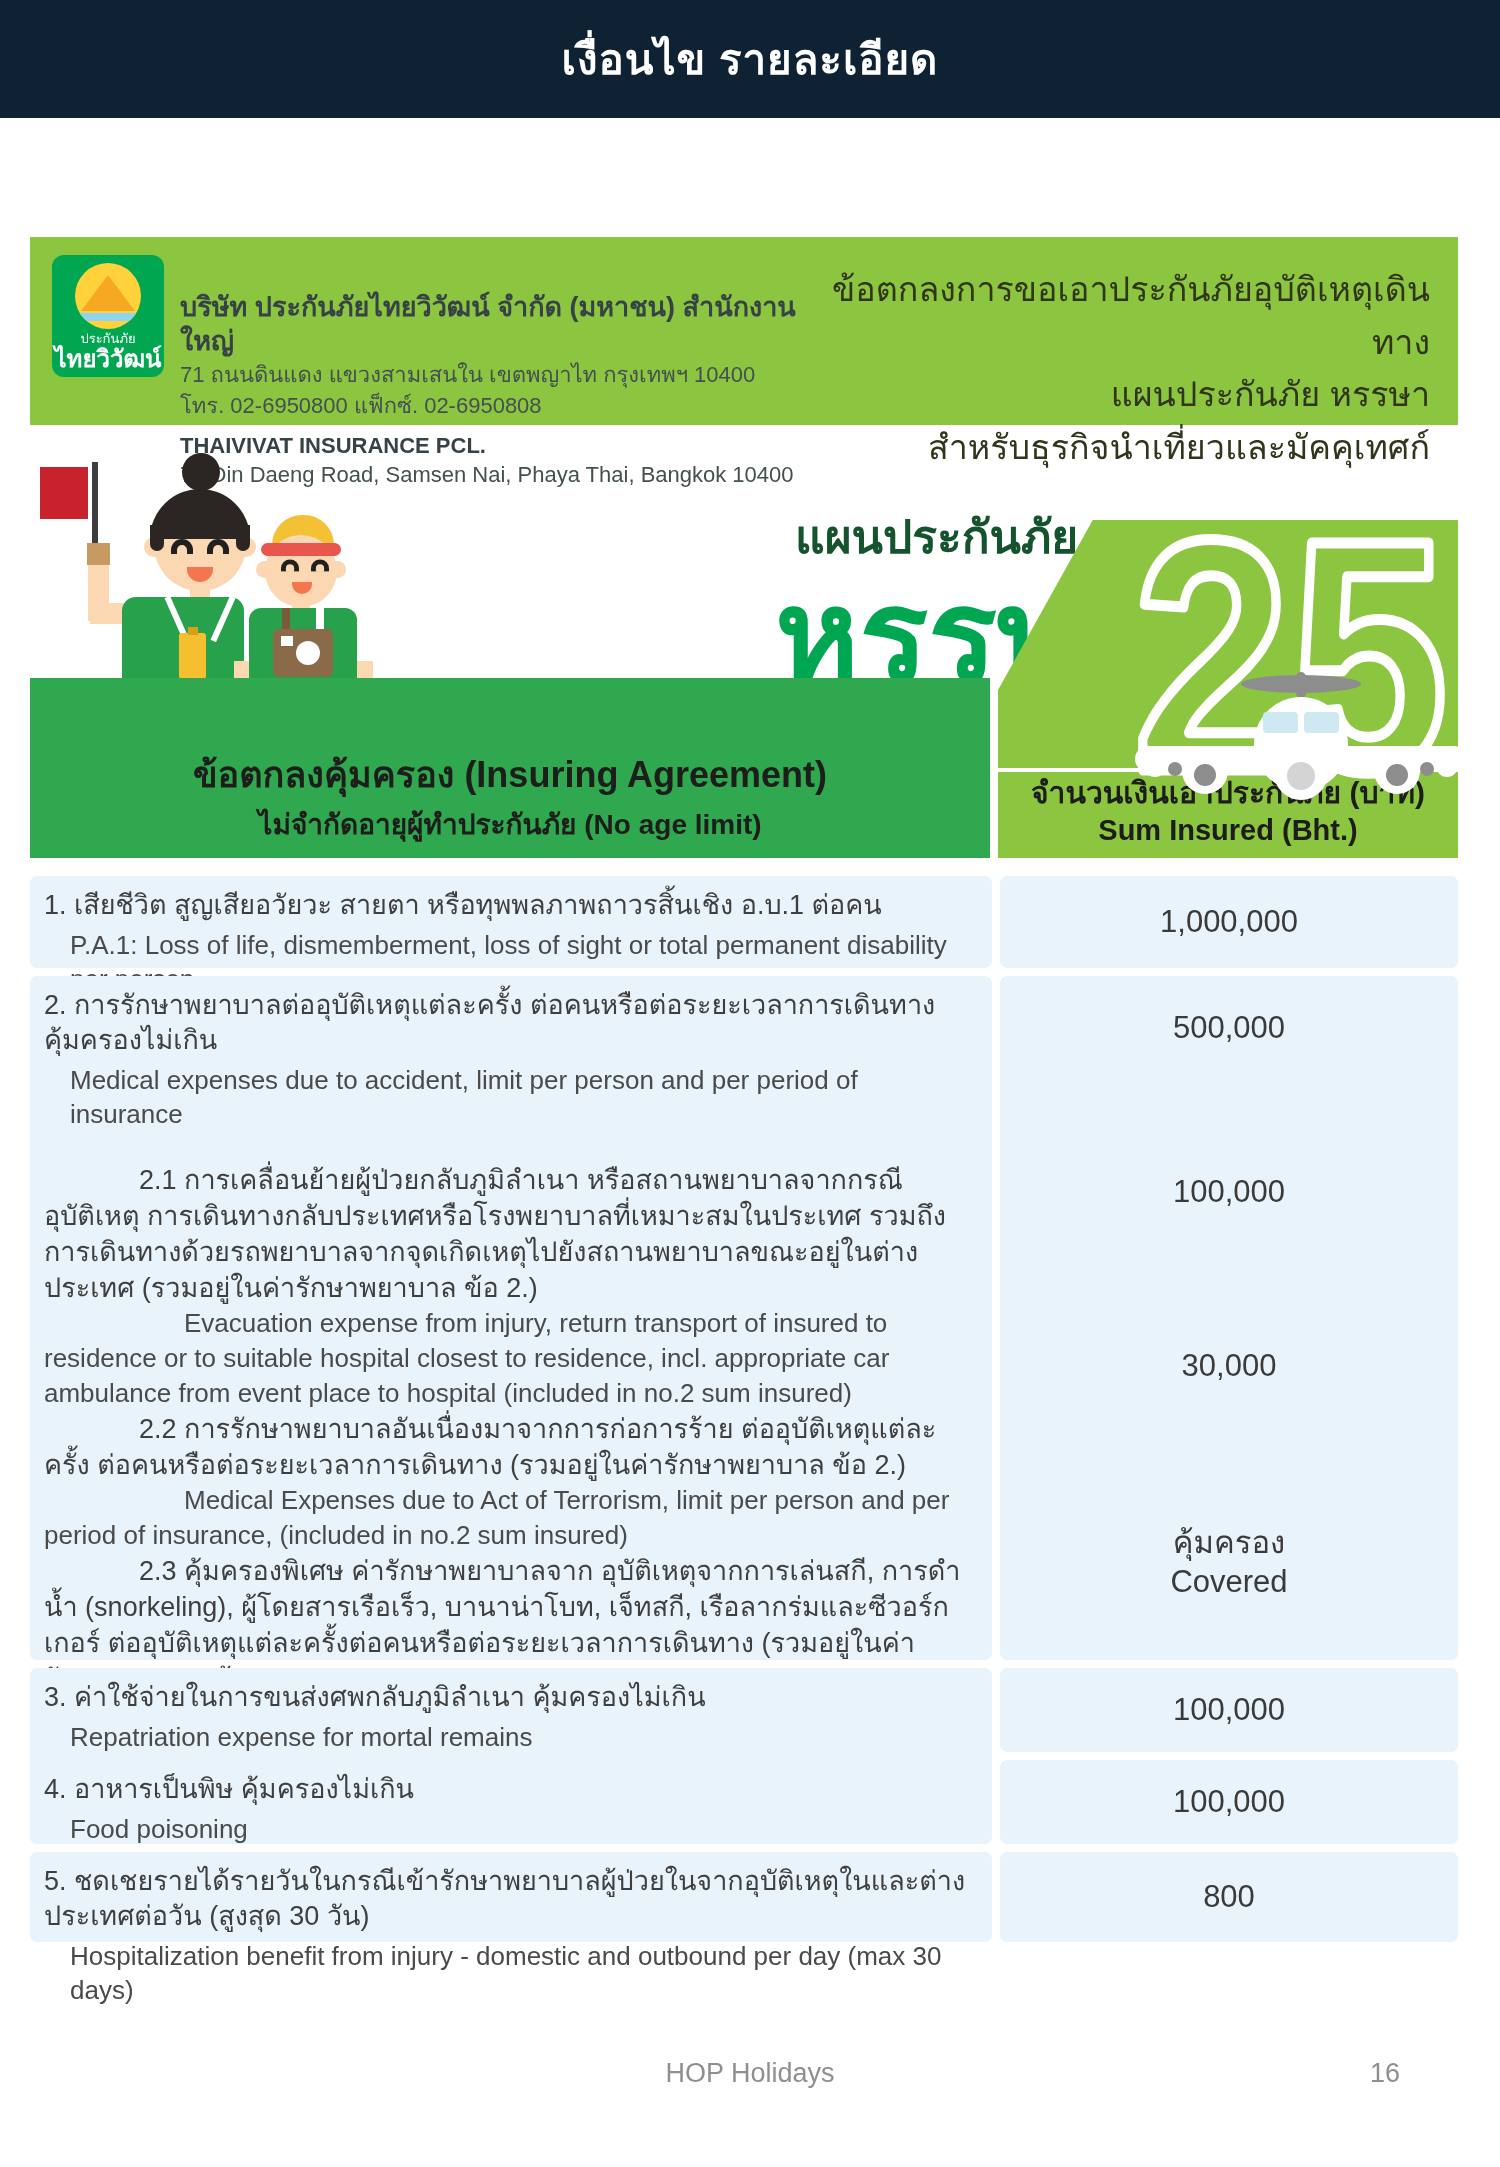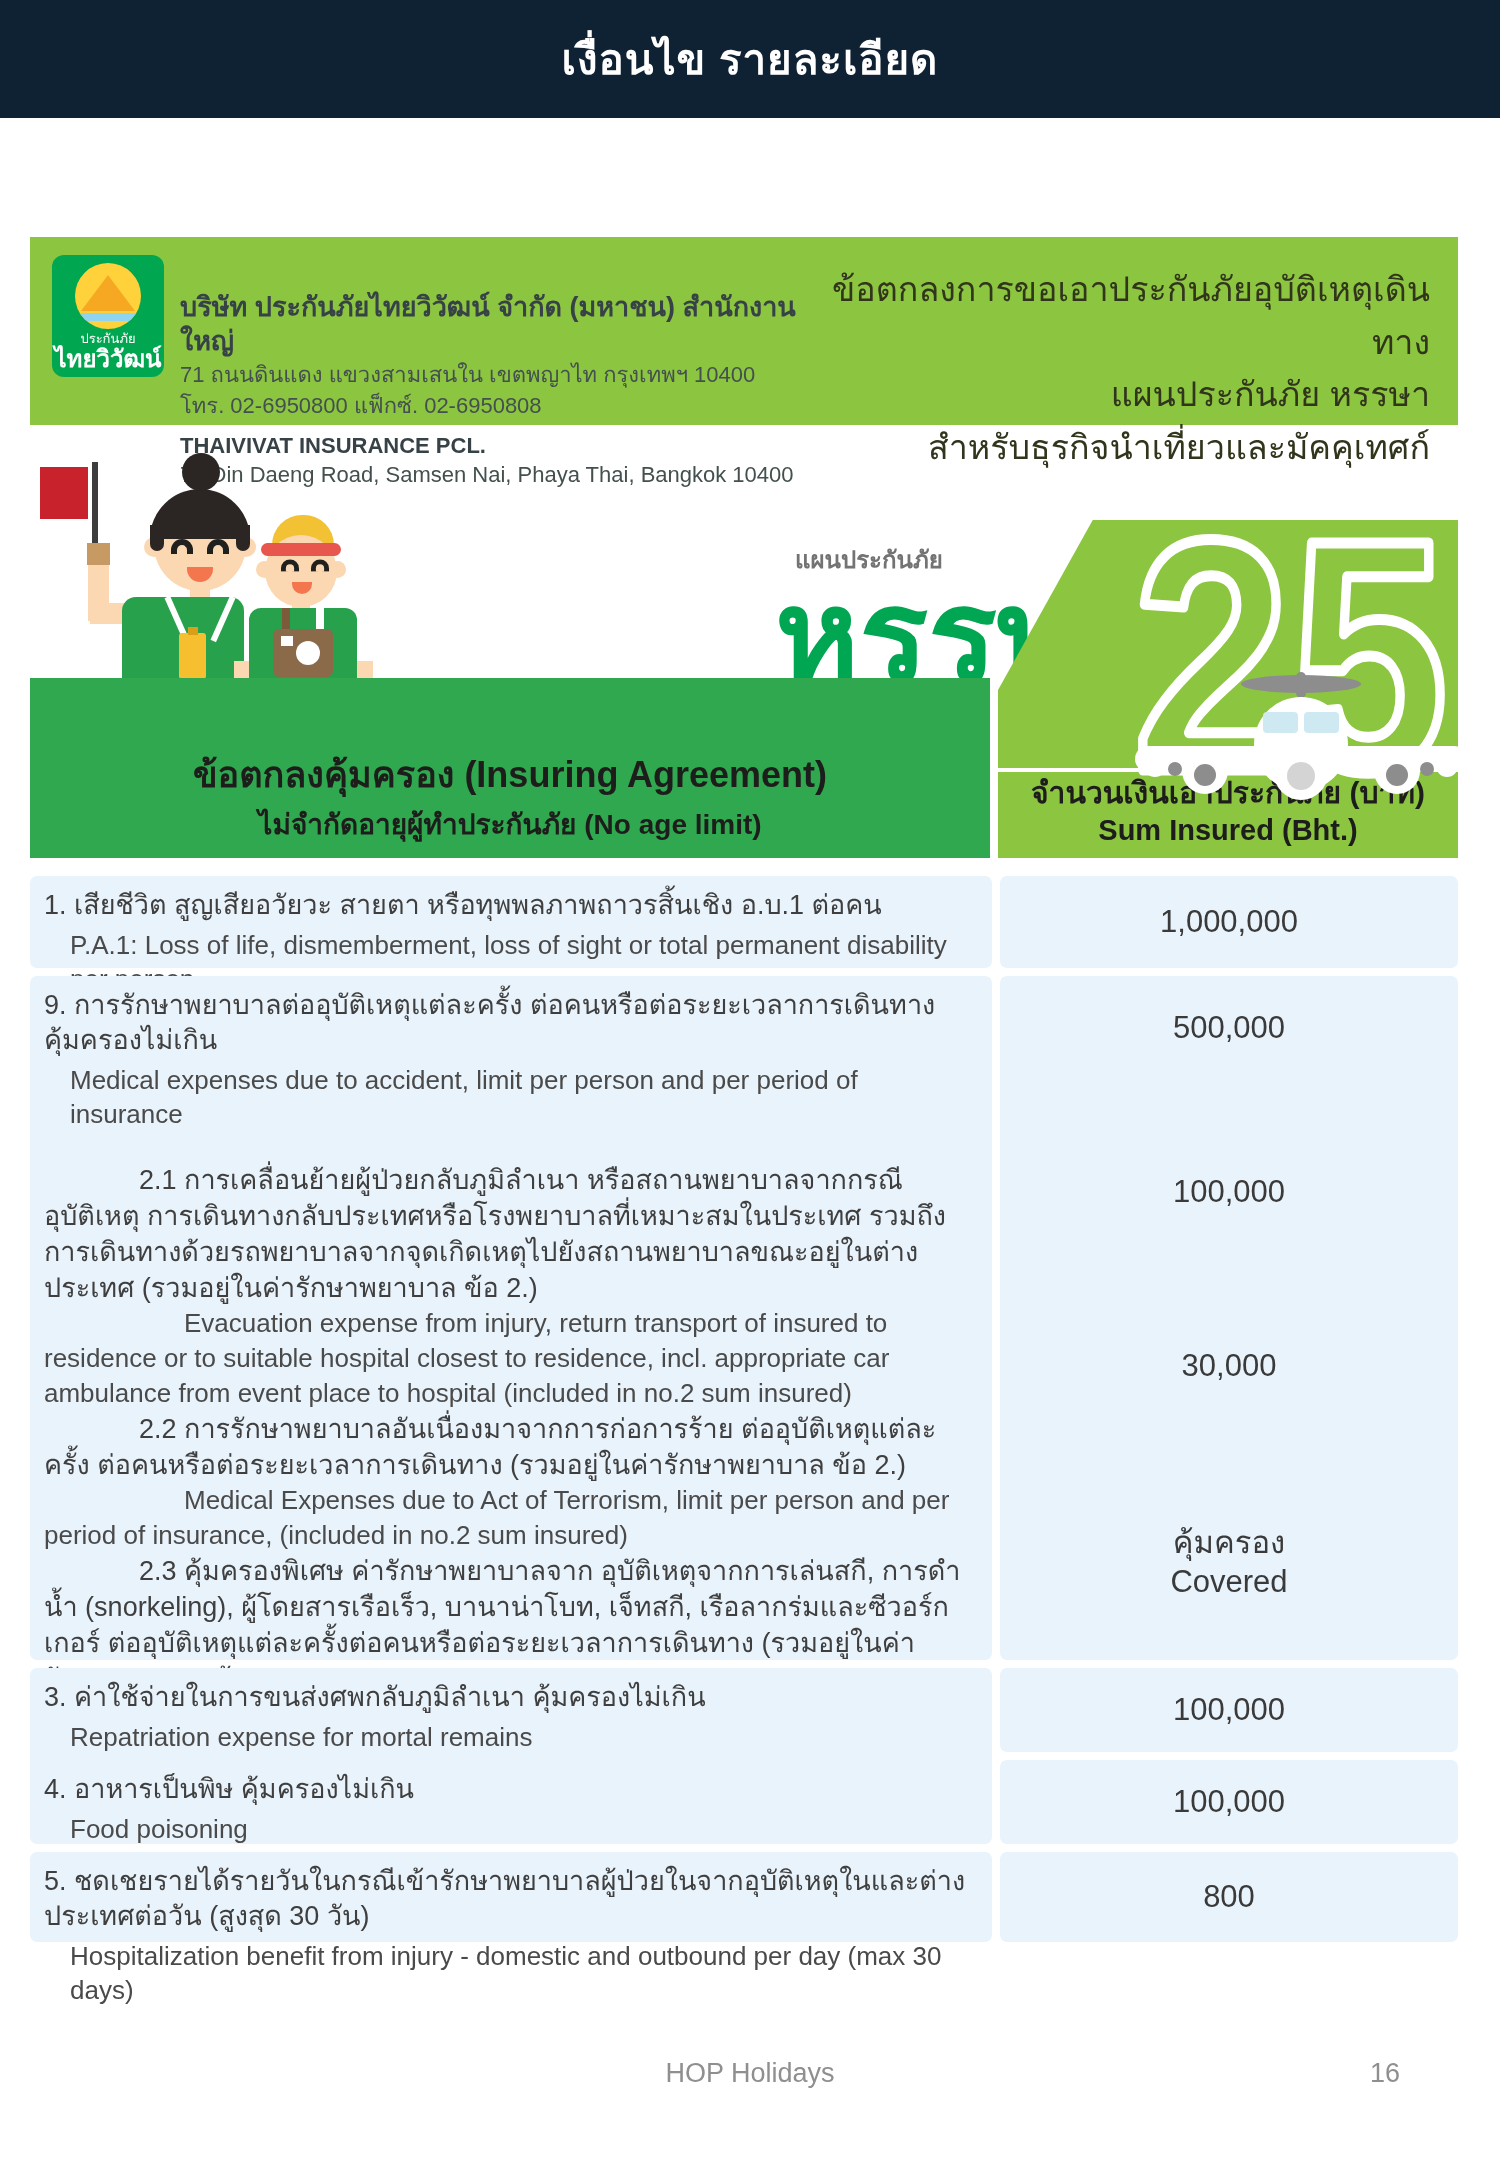--- a/index.html
+++ b/index.html
@@ -36,21 +36,21 @@
   .logo-bottom-label { color:#ffffff; font-size:24px; font-weight:bold; line-height:1.1; }
   .company-block { position:absolute; left:150px; top:22px; width:640px;margin-top:32px; }
   .company-name-th { font-size:27px; font-weight:bold; color:#374247; line-height:1.25; }
   .company-addr-th, .company-phone { font-size:22px; color:#44504f; line-height:1.45; }
   .company-name-en { font-size:22px; font-weight:bold; color:#374247; margin-top:10px; line-height:1.3; }
   .company-addr-en { font-size:22px; color:#44504f; line-height:1.3; }
   .agreement-block { position:absolute; right:28px; top:26px; width:640px; text-align:right; }
   .agreement-block div { font-size:34px; color:#30351c; line-height:1.55; }
 
   
-  .plan-label { position:absolute; left:795px; top:540px; font-size:24px; font-weight:bold; color:#737373; }
+  .plan-label { position:absolute; left:795px; top:500px; font-size:46px; font-weight:bold; color:#14532d; }
   .plan-name-svg { position:absolute; left:765px; top:540px; width:440px; height:190px; overflow:visible; }
   .plan-name-svg text {
     font-family:"Liberation Sans","DejaVu Sans",sans-serif; font-weight:bold;
     fill:#00a651; stroke:#ffffff; stroke-width:18px; stroke-linejoin:round; paint-order:stroke;
   }
   
   .sum-panel {
     position:absolute; left:998px; top:520px; width:460px; height:338px;
     background:#8cc540;
     clip-path:polygon(20.6% 0, 100% 0, 100% 100%, 0 100%, 0 50.3%);
@@ -253,21 +253,21 @@
 
   <div class="cell left" style="top:876px; height:92px;">
     <div class="row-th">1. เสียชีวิต สูญเสียอวัยวะ สายตา หรือทุพพลภาพถาวรสิ้นเชิง อ.บ.1 ต่อคน</div>
     <div class="row-en">P.A.1: Loss of life, dismemberment, loss of sight or total permanent disability per person</div>
   </div>
   <div class="cell right" style="top:876px; height:92px;">
     <div class="val">1,000,000</div>
   </div>
 
   <div class="cell left" style="top:976px; height:684px;">
-    <div class="r2main-th">9. การรักษาพยาบาลต่ออุบัติเหตุแต่ละครั้ง ต่อคนหรือต่อระยะเวลาการเดินทาง คุ้มครองไม่เกิน</div>
+    <div class="r2main-th">2. การรักษาพยาบาลต่ออุบัติเหตุแต่ละครั้ง ต่อคนหรือต่อระยะเวลาการเดินทาง คุ้มครองไม่เกิน</div>
     <div class="r2main-en">Medical expenses due to accident,  limit per person and per period of insurance</div>
     <div class="sub-th">2.1 การเคลื่อนย้ายผู้ป่วยกลับภูมิลำเนา หรือสถานพยาบาลจากกรณีอุบัติเหตุ การเดินทางกลับประเทศหรือโรงพยาบาลที่เหมาะสมในประเทศ รวมถึงการเดินทางด้วยรถพยาบาลจากจุดเกิดเหตุไปยังสถานพยาบาลขณะอยู่ในต่างประเทศ (รวมอยู่ในค่ารักษาพยาบาล ข้อ 2.)</div>
     <div class="sub-en">Evacuation expense from injury, return transport of insured to residence or to suitable hospital closest to residence, incl. appropriate car ambulance from event place to hospital (included in no.2 sum insured)</div>
     <div class="sub-th">2.2 การรักษาพยาบาลอันเนื่องมาจากการก่อการร้าย ต่ออุบัติเหตุแต่ละครั้ง ต่อคนหรือต่อระยะเวลาการเดินทาง (รวมอยู่ในค่ารักษาพยาบาล ข้อ 2.)</div>
     <div class="sub-en">Medical Expenses due to Act of Terrorism, limit per person and per period of insurance, (included in no.2 sum insured)</div>
     <div class="sub-th">2.3 คุ้มครองพิเศษ ค่ารักษาพยาบาลจาก อุบัติเหตุจากการเล่นสกี, การดำน้ำ (snorkeling), ผู้โดยสารเรือเร็ว, บานาน่าโบท, เจ็ทสกี, เรือลากร่มและซีวอร์กเกอร์ ต่ออุบัติเหตุแต่ละครั้งต่อคนหรือต่อระยะเวลาการเดินทาง (รวมอยู่ในค่ารักษาพยาบาล ข้อ 2.)</div>
     <div class="sub-en">Special coverage : Medical expenses arising from accident from skiing, snorkeling, speed boat, banana boat, jet ski, parasailing (pulled by speed boat), sea walker, per each accident (included in no.2 sum insured)</div>
   </div>
   <div class="cell right" style="top:976px; height:684px; display:block;">
     <div class="subval val" style="top:34px;">500,000</div>

